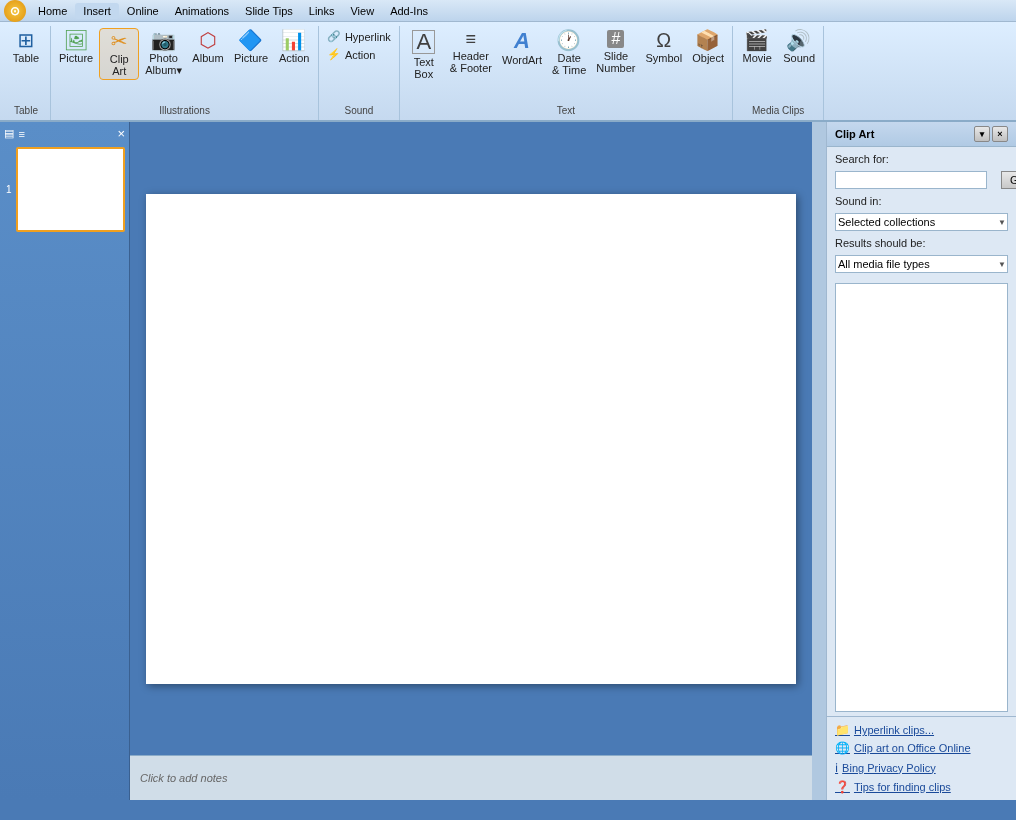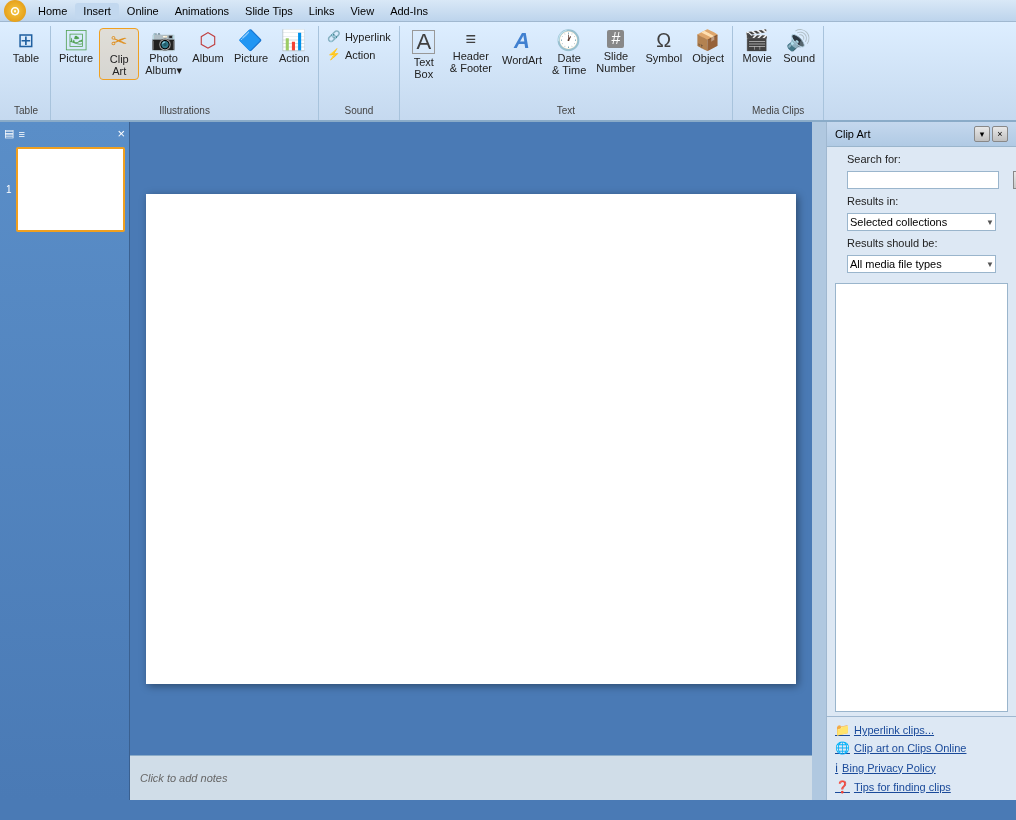--- a/index.html
+++ b/index.html
@@ -181,36 +181,36 @@
       display: flex;
       flex-direction: column;
     }
     .clip-art-header {
       background: linear-gradient(to bottom, #c5d8ee, #b0cae4);
       padding: 4px 8px;
       display: flex;
       align-items: center;
       justify-content: space-between;
       border-bottom: 1px solid #9ab5cc;
-      font-weight: normal;
+      font-weight: bold;
       font-size: 11px;
     }
     .clip-art-header-btns {
       display: flex; gap: 2px;
     }
     .clip-art-header-btn {
       width: 16px; height: 16px;
       background: linear-gradient(to bottom, #e8e8e8, #c0c0c0);
       border: 1px solid #888;
       border-radius: 2px;
       cursor: pointer;
       display: flex; align-items: center; justify-content: center;
       font-size: 9px;
     }
-    .clip-art-body { padding: 6px 20px; display: flex; flex-direction: column; gap: 6px; }
+    .clip-art-body { padding: 6px 8px; display: flex; flex-direction: column; gap: 6px; }
     .clip-art-label { font-size: 11px; color: #222; }
     .clip-art-input-row { display: flex; gap: 14px; }
     .clip-art-input {
       flex: 1;
       border: 1px solid #9ab5cc;
       background: white;
       padding: 2px 4px;
       font-size: 11px;
     }
     .clip-art-go-btn {
@@ -444,21 +444,21 @@
       </div>
     </div>
 
     <div class="clip-art-body">
       <span class="clip-art-label">Search for:</span>
       <div class="clip-art-input-row">
         <input class="clip-art-input" type="text" placeholder="" style="">
         <button class="clip-art-go-btn">Go</button>
       </div>
 
-      <span class="clip-art-label">Results in:</span>
+      <span class="clip-art-label">Sound in:</span>
       <div class="select-wrapper">
         <select class="clip-art-select">
           <option>Selected collections</option>
           <option>Everywhere</option>
           <option>My Collections</option>
           <option>Office Collections</option>
         </select>
         <span class="select-arrow">▼</span>
       </div>
 
@@ -476,21 +476,21 @@
 
     <div class="clip-art-results"></div>
 
     <div class="clip-art-footer">
       <div class="clip-art-link">
         <span class="link-icon">📁</span>
         <span>Hyperlink clips...</span>
       </div>
       <div class="clip-art-link">
         <span class="link-icon">🌐</span>
-        <span>Clip art on Clips Online</span>
+        <span>Clip art on Office Online</span>
       </div>
       <div class="clip-art-link">
         <span class="link-icon">ℹ</span>
         <span>Bing Privacy Policy</span>
       </div>
       <div class="clip-art-link">
         <span class="link-icon">❓</span>
         <span>Tips for finding clips</span>
       </div>
     </div>

